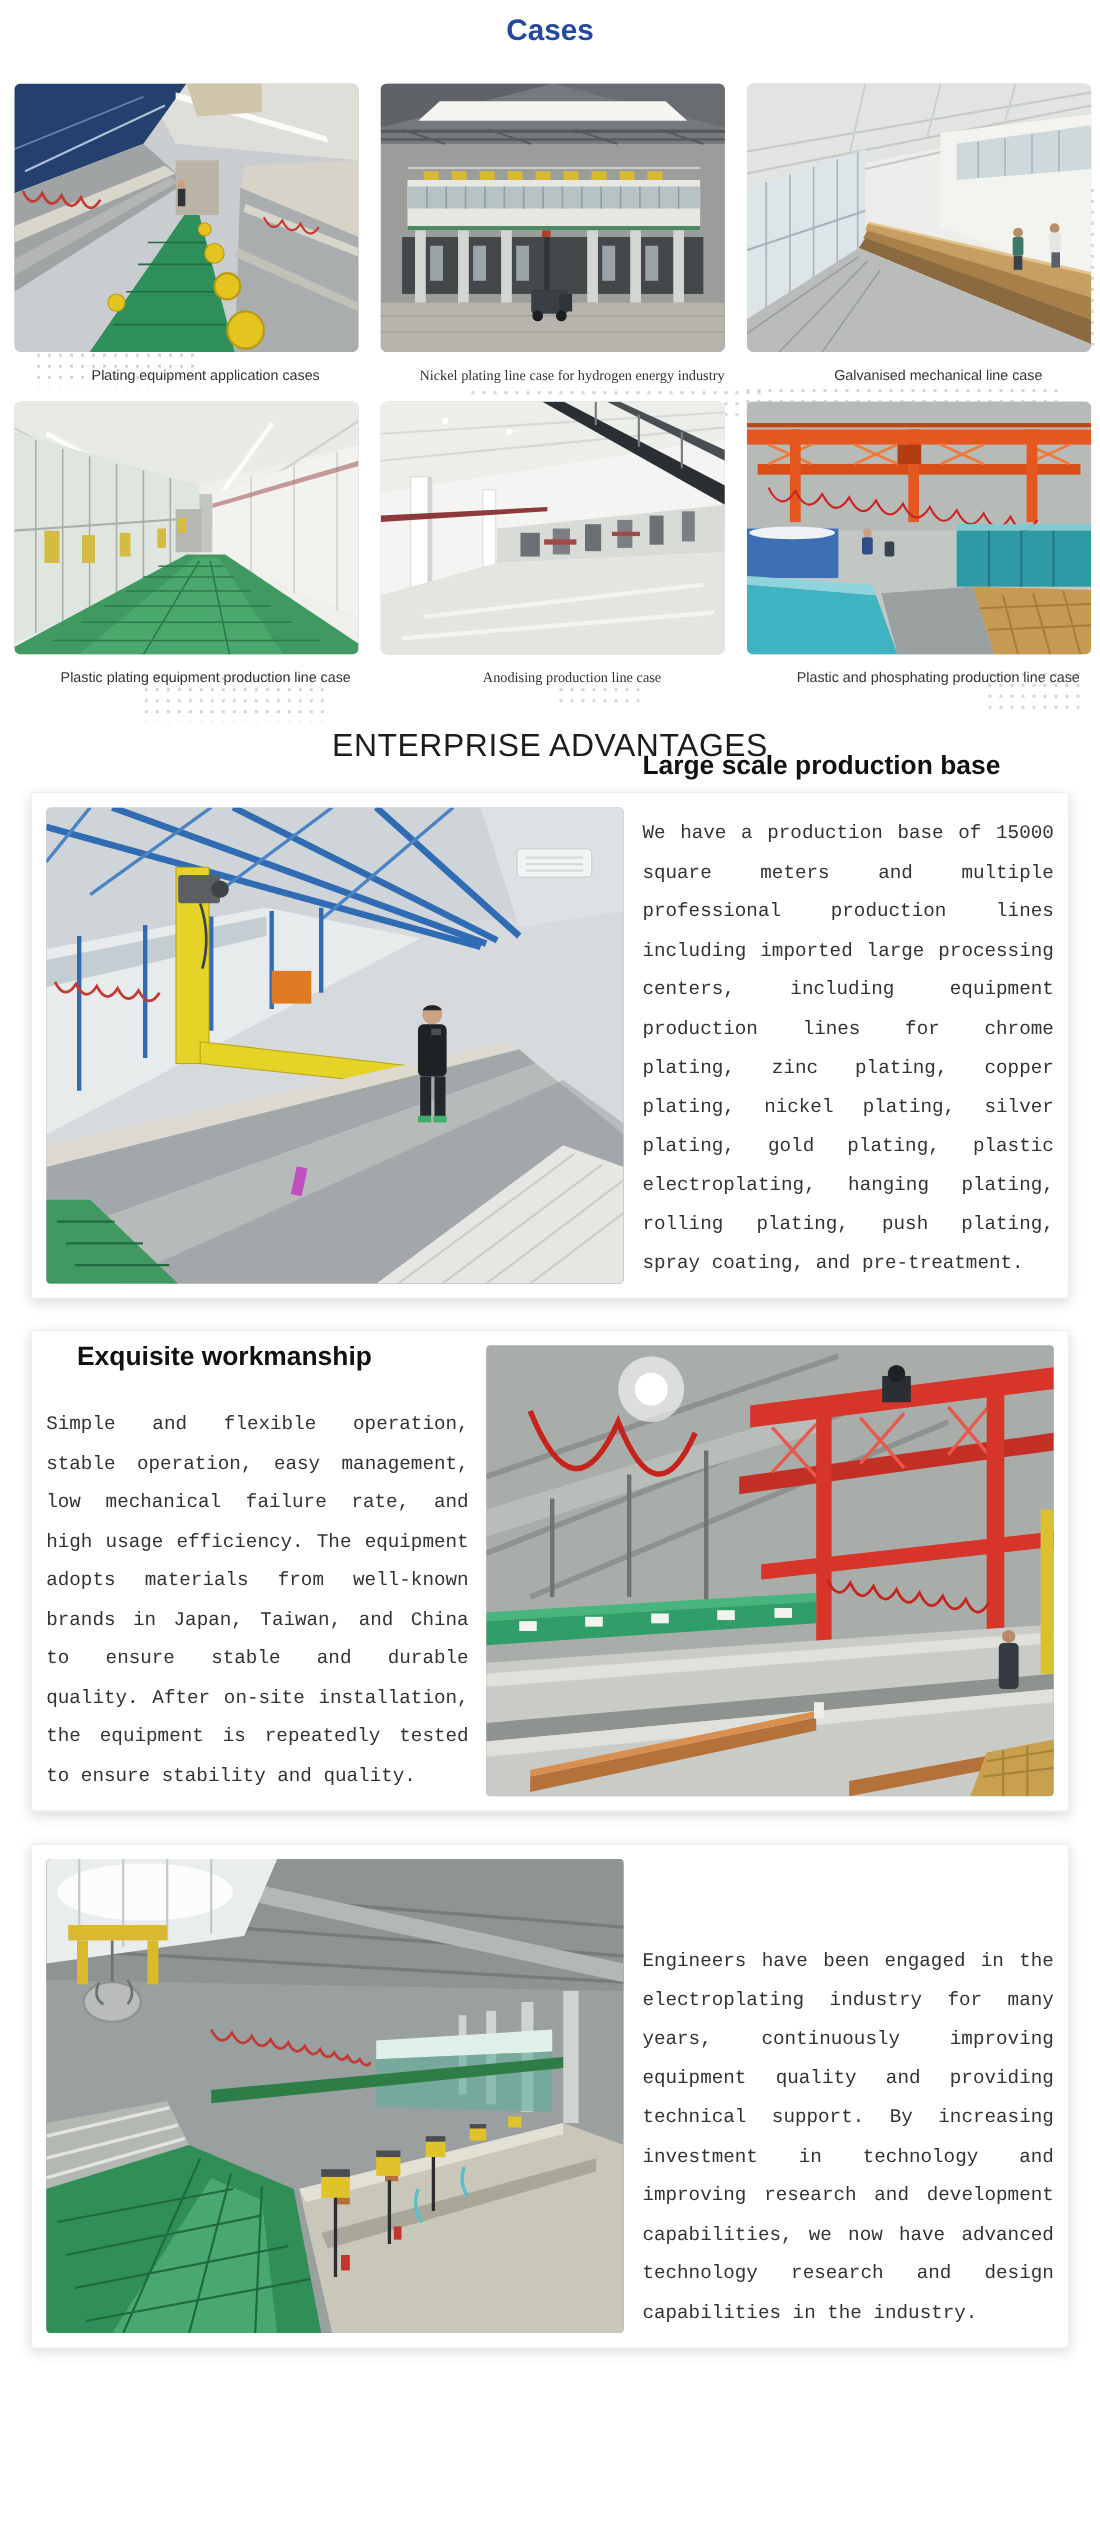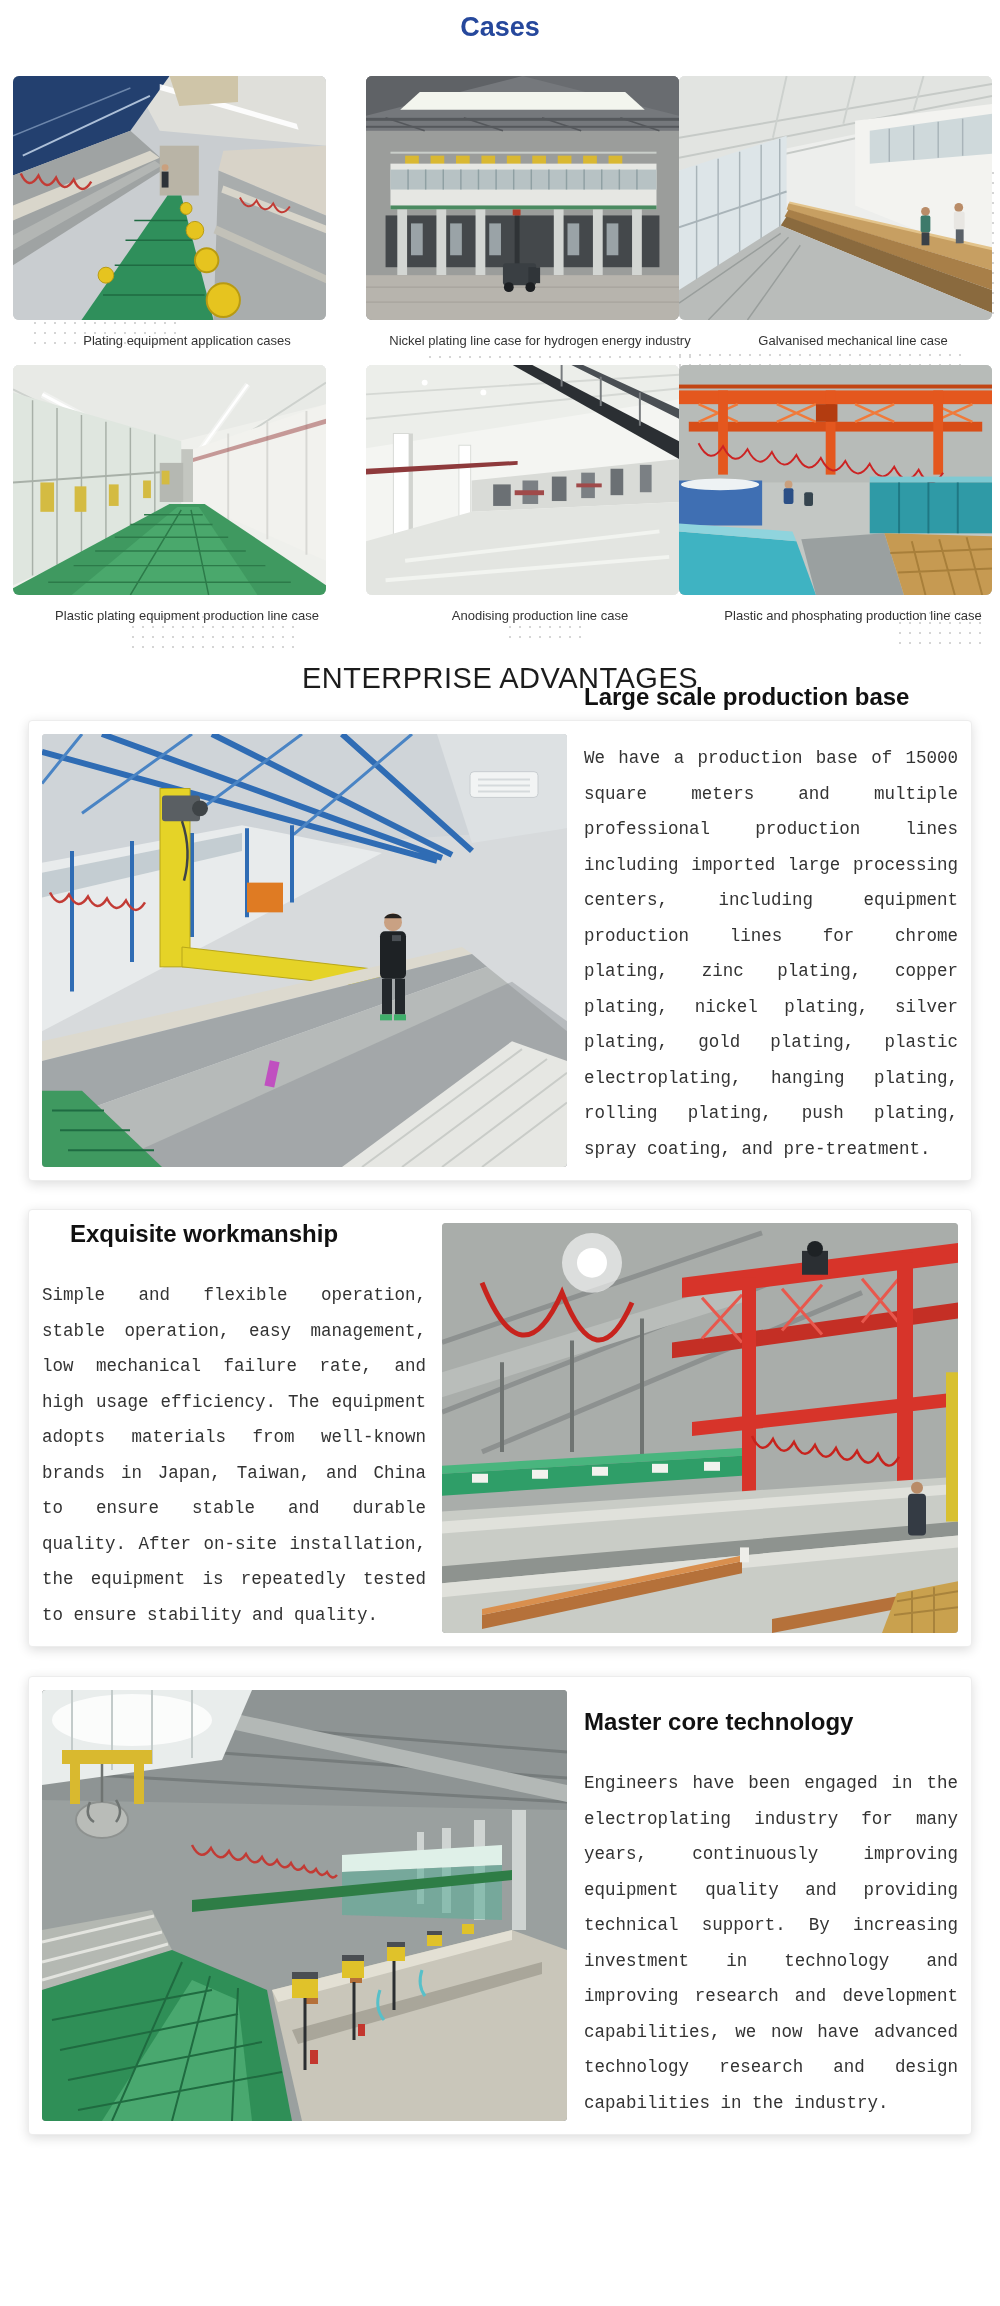--- a/index.html
+++ b/index.html
@@ -7,21 +7,21 @@
         font-family:"Liberation Sans",sans-serif;}
   
   .cases-title{position:absolute;top:12px;left:0;width:100%;text-align:center;
       font-size:27px;font-weight:700;color:#26489c;margin:0;}
   .adv-title{position:absolute;top:662px;left:0;width:100%;text-align:center;
       font-size:29px;font-weight:400;color:#1c1c1c;margin:0;letter-spacing:.5px;}
   
   .case{position:absolute;width:348px;margin:0;}
   .case.r1{top:76px;}
   .case.r2{top:365px;}
-  .case.c1{left:13px;}  .case.c2{left:366px;}  .case.c3{left:679px;}
+  .case.c1{left:13px;}  .case.c2{left:346px;font-family:Liberation Serif, serif;}  .case.c3{left:679px;}
   .case-photo{width:313px;height:244px;border-radius:6px;overflow:hidden;background:#ccc;}
   .case.r2 .case-photo{height:230px;}
   .case figcaption{margin-top:13px;text-align:center;font-size:13px;color:#333;}
   
   .dots{position:absolute;background-image:radial-gradient(#cdcdcd 1.3px,transparent 1.5px);
         background-size:10px 10px;opacity:.85;}
   .d1{left:988px;top:168px;width:12px;height:150px;}
   .d2{left:30px;top:318px;width:150px;height:34px;}
   .d3{left:425px;top:352px;width:270px;height:26px;}
   .d4{left:675px;top:350px;width:290px;height:26px;}
@@ -407,18 +407,17 @@
         <rect x="316" y="334" width="7" height="12" fill="#c3362e"></rect>
         <path d="M338,300 q-6,18 4,30 M380,280 q-5,15 3,26" stroke="#57c0c9" stroke-width="3" fill="none"></path>
         <polygon points="0,300 130,260 110,220 0,240" fill="#b4b8b2"></polygon>
         <path d="M0,252 L112,226 M0,272 L120,242 M0,290 L126,254" stroke="#e3e4df" stroke-width="3"></path>
         <polygon points="0,431 250,431 225,300 130,260 0,300" fill="#2f8f57"></polygon>
         <polygon points="60,431 210,431 196,310 150,290" fill="#49a86f"></polygon>
         <path d="M10,330 L170,300 M18,360 L196,324 M26,390 L220,352 M36,420 L240,382 M70,431 L140,272 M130,431 L168,286 M190,431 L196,298" stroke="#1f6b40" stroke-width="2" fill="none"></path>
       </svg>
     </div>
     <div class="adv-text">
-      <h3>Master core technology</h3>
       <p>Engineers have been engaged in the electroplating industry for many years, continuously improving equipment quality and providing technical support. By increasing investment in technology and improving research and development capabilities, we now have advanced technology research and design capabilities in the industry.</p>
     </div>
   </article>
 
 </div>
 
 </body></html>

